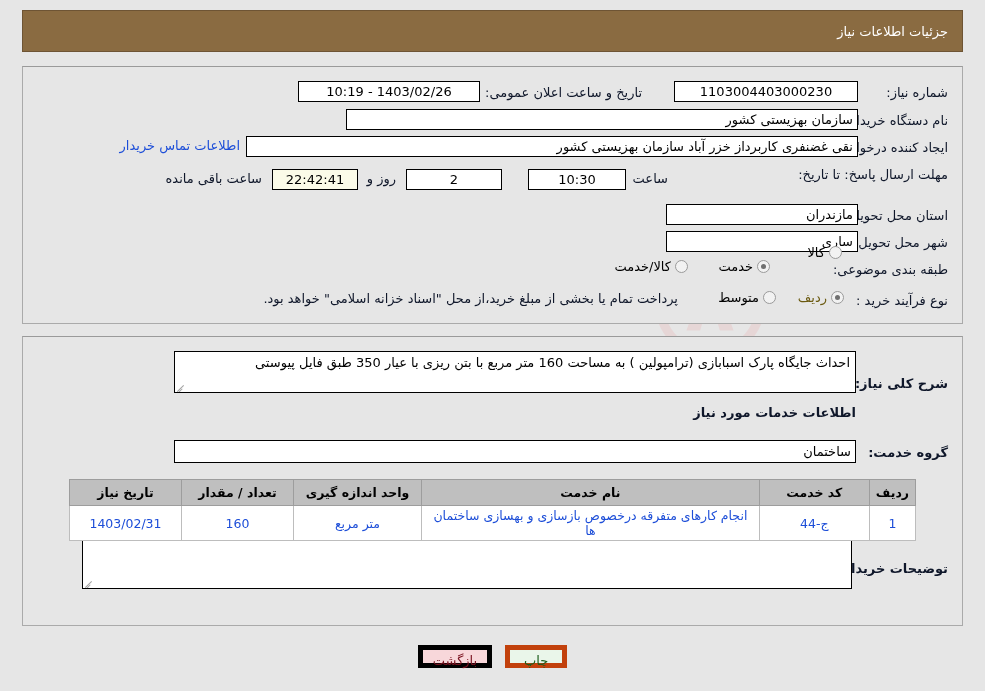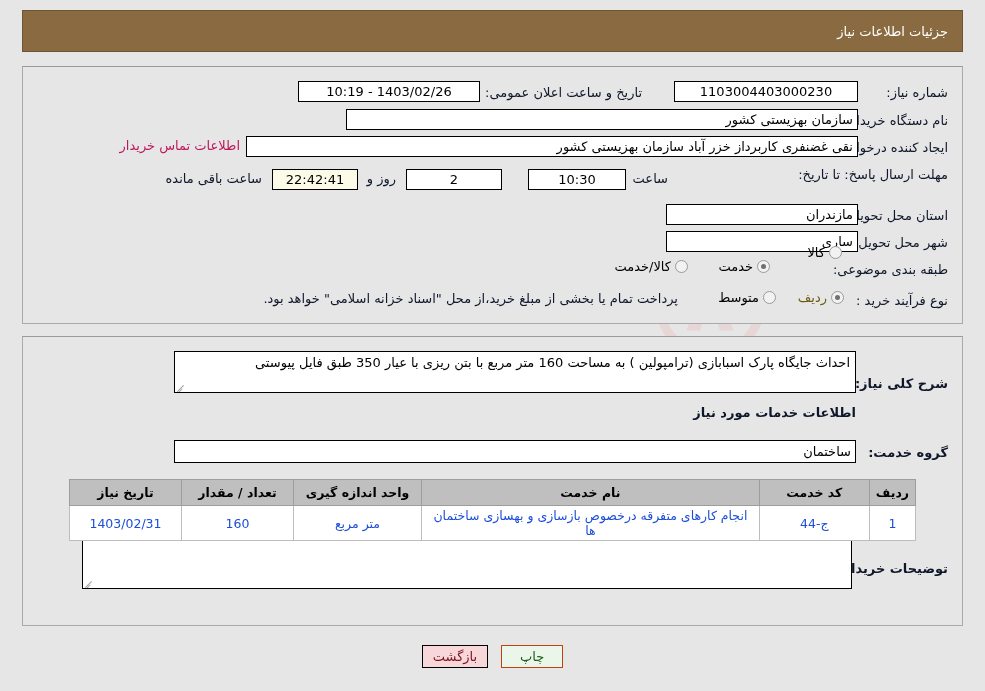--- a/index.html
+++ b/index.html
@@ -99,21 +99,21 @@
     font-size: 13px;
     color: #000;
     text-align: right;
     white-space: nowrap;
     overflow: hidden;
   }
   .fld-center { text-align: center; }
   .fld-timer  { background: #fbfbe8; text-align: center; }
 
   .link {
-    color: #be185d;
+    color: #1d4ed8;
     font-size: 13px;
     white-space: nowrap;
     cursor: pointer;
   }
 
   
   .radio-group { display: flex; align-items: center; gap: 4px; }
   .radio {
     width: 13px; height: 13px;
     border-radius: 50%;
@@ -203,21 +203,21 @@
     position: absolute;
     top: 645px; left: 0; right: 0;
     display: flex;
     justify-content: center;
     align-items: center;
     gap: 13px;
     z-index: 2;
     direction: ltr;
   }
   .btn {
-    border: 1px solid #c2410c;
+    border: 5px solid #c2410c;
     font-size: 13px;
     height: 23px;
     min-width: 62px;
     padding: 0 10px;
     line-height: 21px;
     text-align: center;
     cursor: pointer;
     font-family: "DejaVu Sans", "Liberation Sans", sans-serif;
   }
   .btn-print  { background: #eaf6ea; color: #1b5e1b; }

